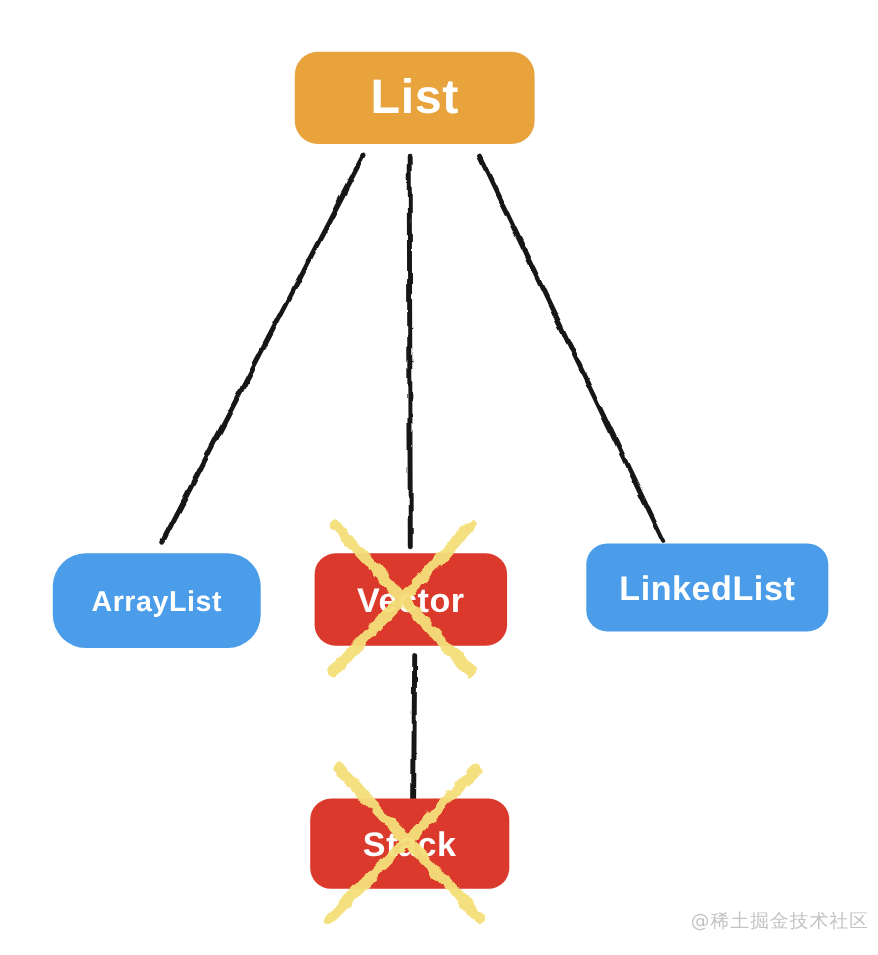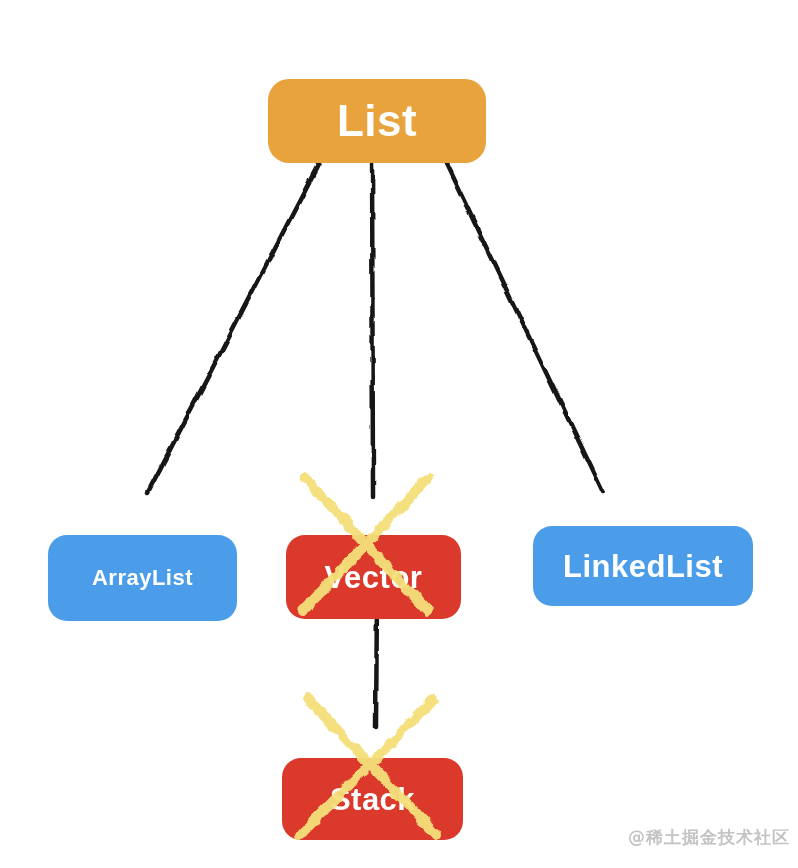--- a/index.html
+++ b/index.html
@@ -25,35 +25,34 @@
   }
   .node {
     position: absolute;
     display: flex;
     align-items: center;
     justify-content: center;
     color: #ffffff;
     font-weight: bold;
     line-height: 1;
     letter-spacing: 0.5px;
-    margin-top: 32px;
   }
   .node-root {
     left: 268px; top: 47px;
     width: 218px; height: 84px;
     background: #E8A33D;
     border-radius: 21px;
     font-size: 44px;
   }
   .node-arraylist {
     left: 48px; top: 503px;
     width: 189px; height: 86px;
     background: #4B9DEA;
-    border-radius: 19px;
-    font-size: 22px;
+    border-radius: 30px;
+    font-size: 26px;
   }
   .node-vector {
     left: 286px; top: 503px;
     width: 175px; height: 84px;
     background: #DB392C;
     border-radius: 19px;
     font-size: 31px;
   }
   .node-linkedlist {
     left: 533px; top: 494px;
@@ -70,21 +69,20 @@
     font-size: 31px;
   }
   .watermark {
     position: absolute;
     right: 8px;
     top: 826px;
     font-size: 17px;
     color: #C3C3C3;
     letter-spacing: 1px;
     font-family: "DejaVu Sans", "Liberation Sans", sans-serif;
-    font-weight: bold;
   }
 </style>
 </head>
 <body>
 
 <div class="canvas">
 
   <svg class="layer" width="798" height="868" viewBox="0 0 798 868">
     <defs>
       <filter id="roughEdge" x="-20%" y="-20%" width="140%" height="140%">

